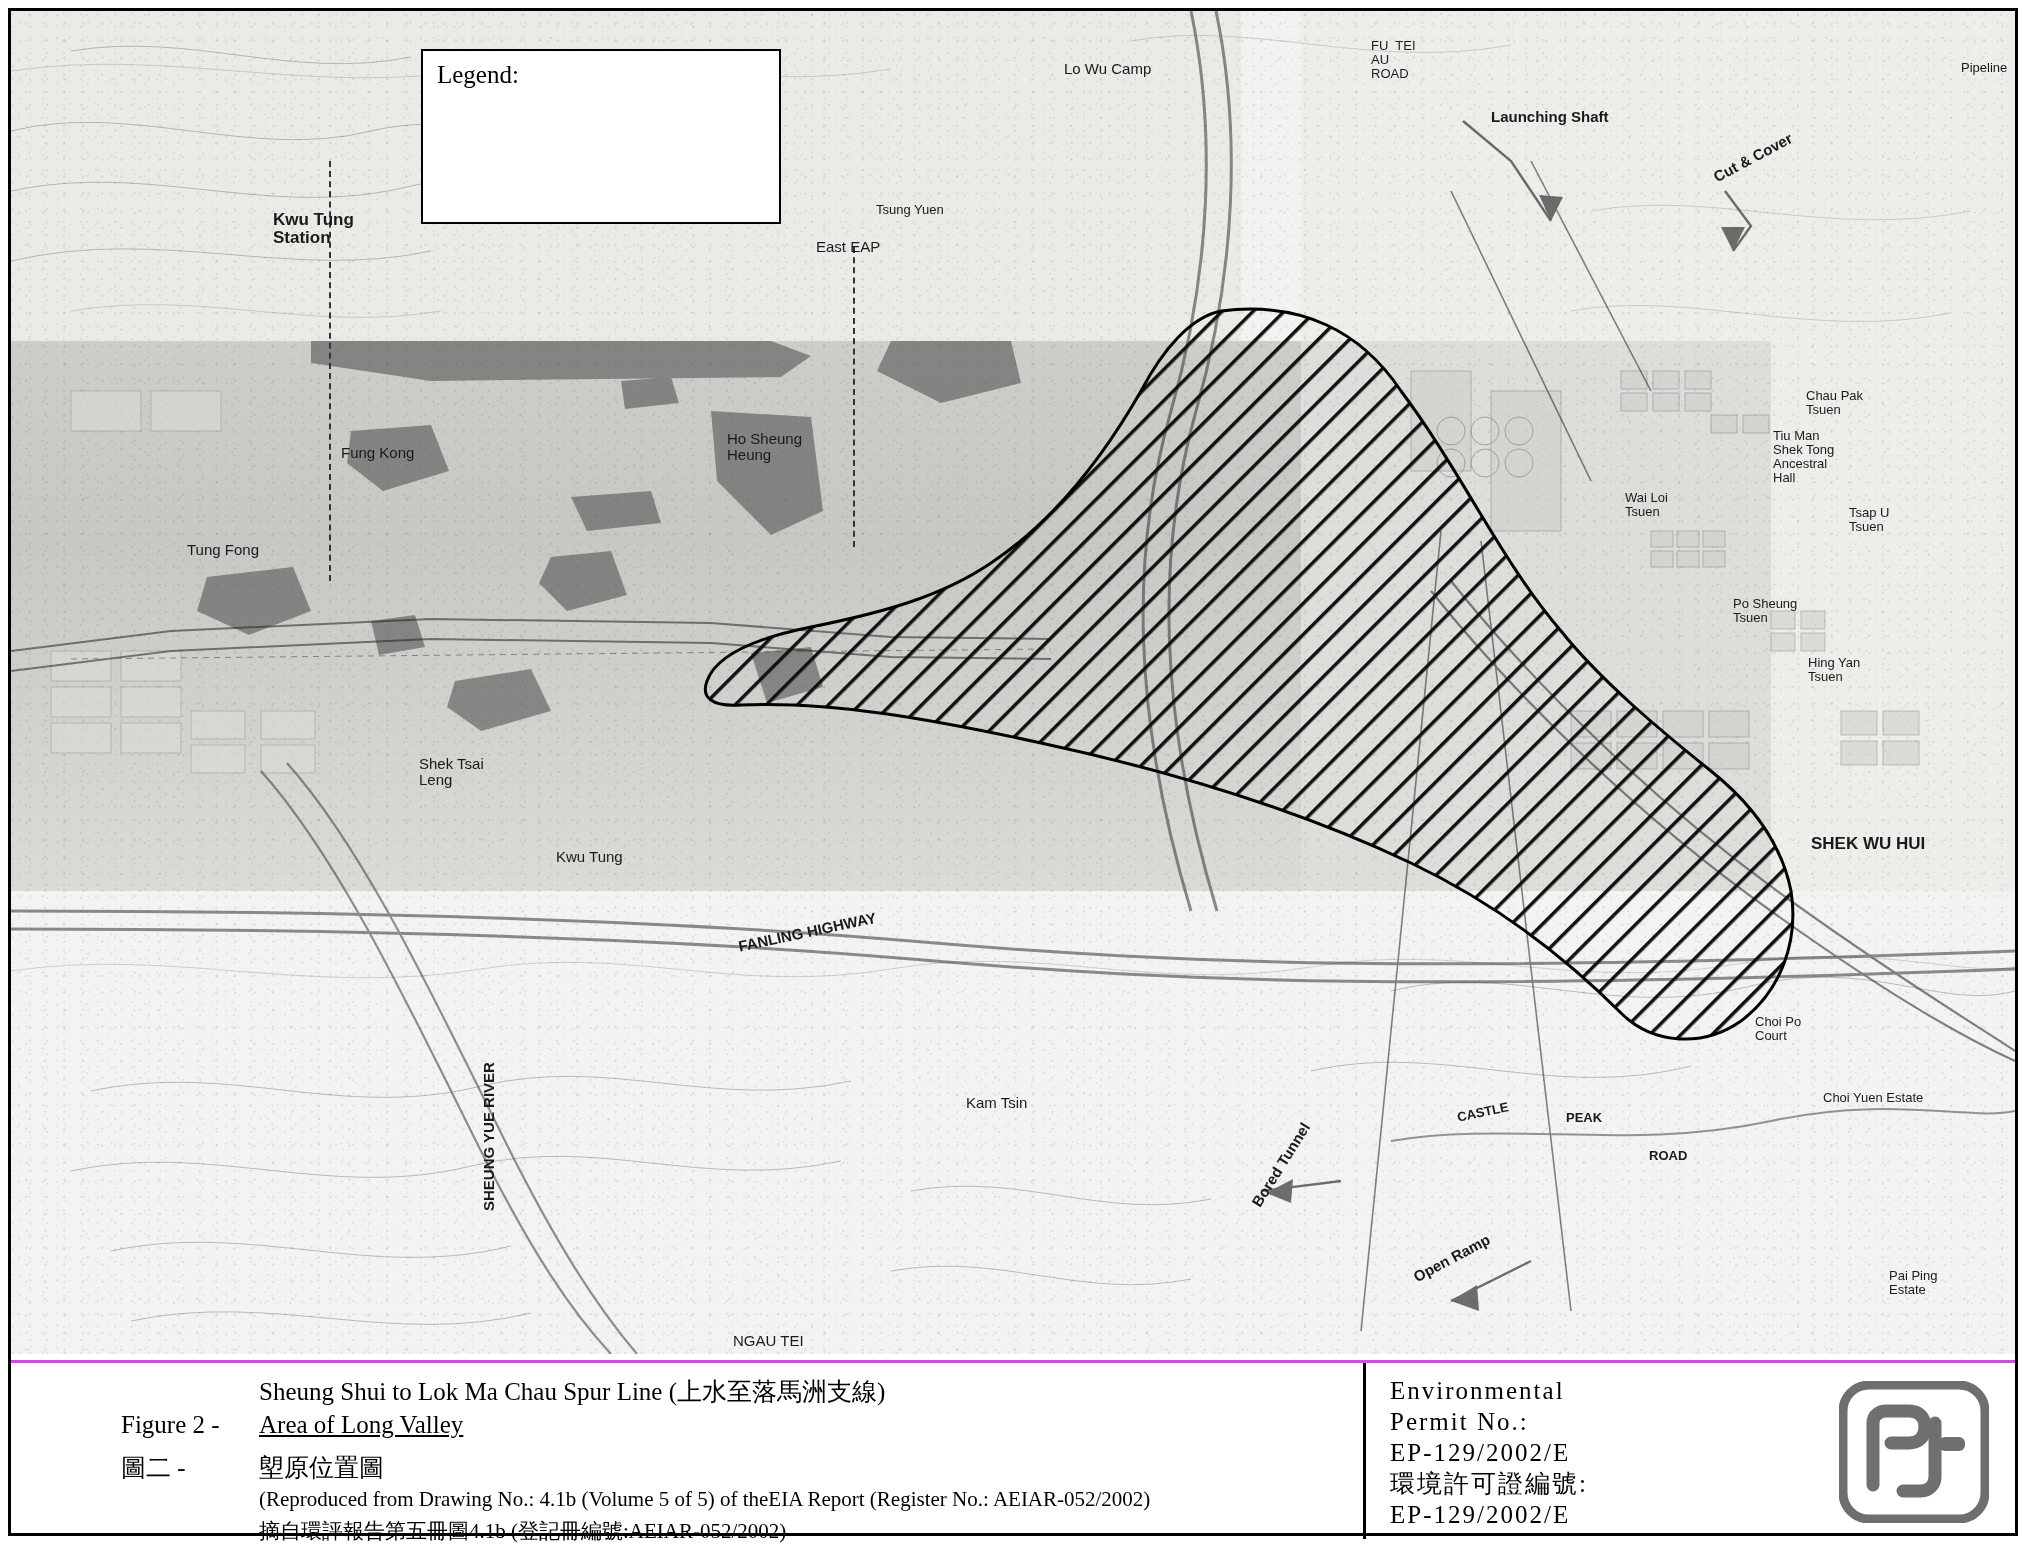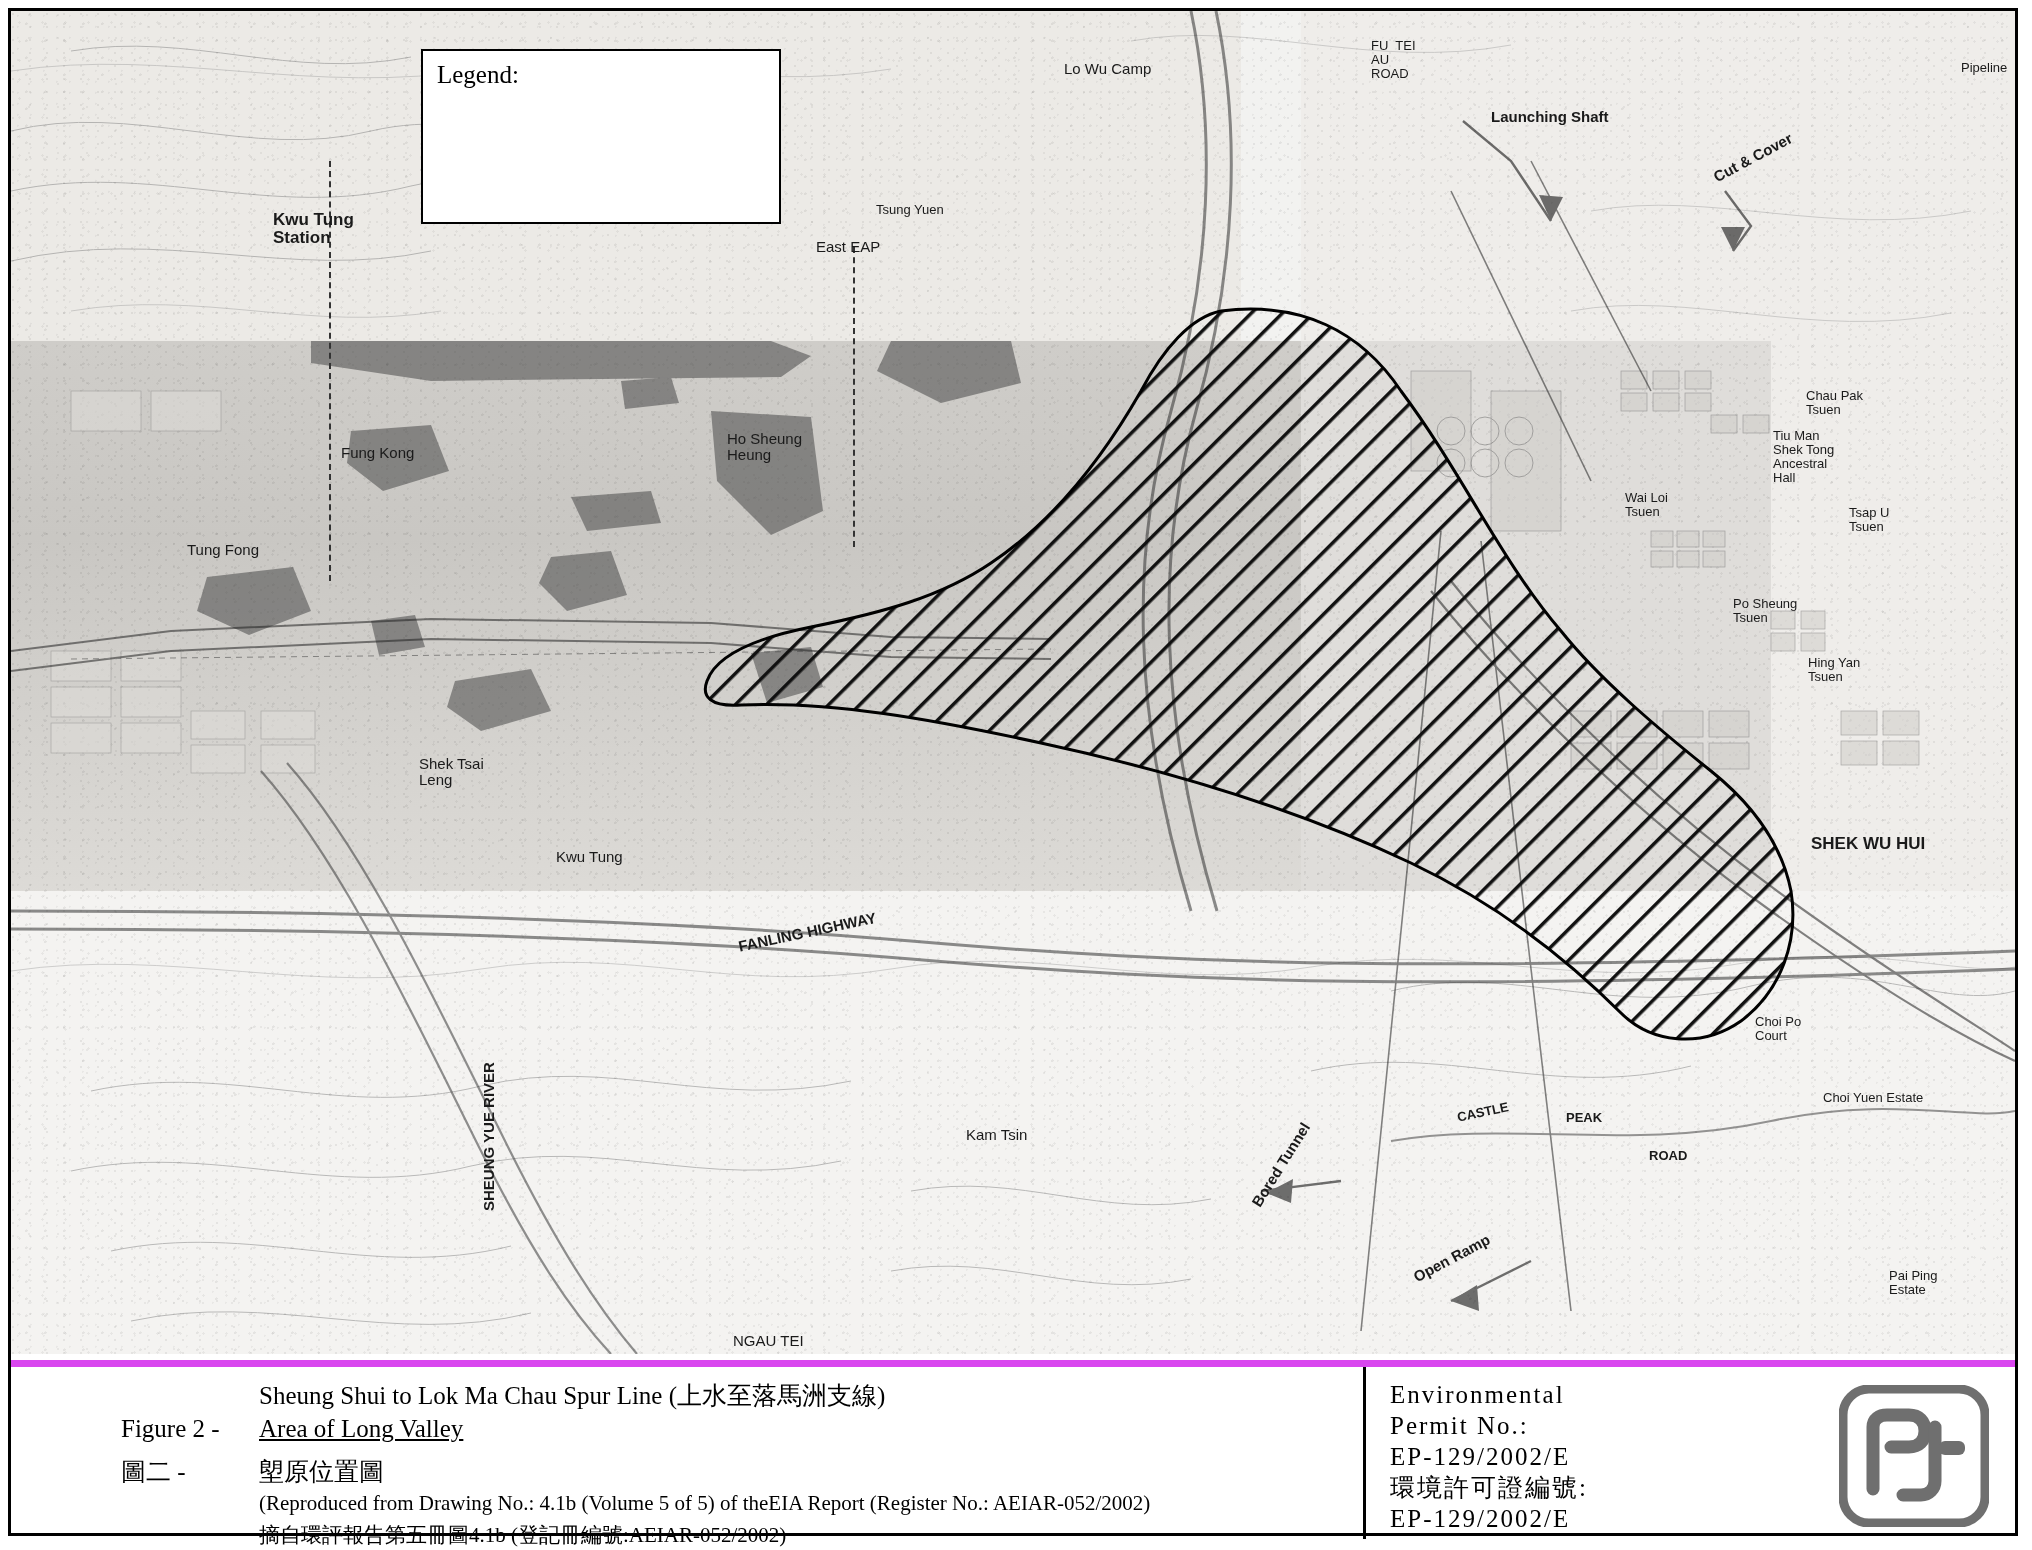--- a/index.html
+++ b/index.html
@@ -75,21 +75,21 @@
   .rot-28{transform:rotate(-28deg);transform-origin:left top;}
   .rot-12{transform:rotate(-12deg);transform-origin:left top;}
   .rot-60{transform:rotate(-58deg);transform-origin:left top;}
 
   
   .dash-v{position:absolute;width:0;border-left:2px dashed #333;}
 
   
   #titleblock{
     position:absolute;left:0;top:1349px;width:2004px;height:179px;
-    border-top:7px solid #d946ef;box-sizing:border-box;display:flex;
+    border-top:3px solid #d946ef;box-sizing:border-box;display:flex;
   }
   #tb-left{flex:0 0 1355px;border-right:3px solid #000;box-sizing:border-box;position:relative;padding:10px 0 0 0;}
   #tb-right{flex:1;box-sizing:border-box;position:relative;padding:12px 0 0 24px;display:flex;}
   .tb-l1{position:absolute;left:248px;top:12px;font-size:25px;}
   .tb-l2{position:absolute;left:110px;top:48px;font-size:25px;}
   .tb-l3{position:absolute;left:248px;top:48px;font-size:25px;text-decoration:underline;}
   .tb-l4{position:absolute;left:110px;top:88px;font-size:25px;}
   .tb-l5{position:absolute;left:248px;top:88px;font-size:25px;}
   .tb-l6{position:absolute;left:248px;top:124px;font-size:21px;}
   .tb-l7{position:absolute;left:248px;top:154px;font-size:21px;}
@@ -318,21 +318,21 @@
 Tsuen</div>
           <div class="lbl md" style="left: 408px; top: 745px;">Shek Tsai
 Leng</div>
           <div class="lbl md" style="left: 545px; top: 838px;">Kwu Tung</div>
           <div class="lbl lg bold" style="left: 1800px; top: 824px;">SHEK WU HUI</div>
           <div class="lbl sm" style="left: 1744px; top: 1004px;">Choi Po
 Court</div>
           <div class="lbl sm" style="left: 1812px; top: 1080px;">Choi Yuen Estate</div>
           <div class="lbl sm bold" style="left: 1555px; top: 1100px;">PEAK</div>
           <div class="lbl sm bold" style="left: 1638px; top: 1138px;">ROAD</div>
-          <div class="lbl md" style="left: 955px; top: 1116px;">Kam Tsin</div>
+          <div class="lbl md" style="left: 955px; top: 1084px;">Kam Tsin</div>
           <div class="lbl md" style="left: 722px; top: 1322px;">NGAU TEI</div>
           <div class="lbl sm" style="left: 1878px; top: 1258px;">Pai Ping
 Estate</div>
         </div>
 
       <div class="lbl md bold rot-90" style="left:470px;top:1200px;">SHEUNG YUE RIVER</div>
       <div class="lbl md bold rot-60" style="left:1238px;top:1190px;">Bored Tunnel</div>
       <div class="lbl md bold rot-28" style="left:1400px;top:1260px;">Open Ramp</div>
       <div class="lbl md bold rot-12" style="left:726px;top:928px;">FANLING HIGHWAY</div>
       <div class="lbl md bold rot-28" style="left:1700px;top:160px;">Cut &amp; Cover</div>

